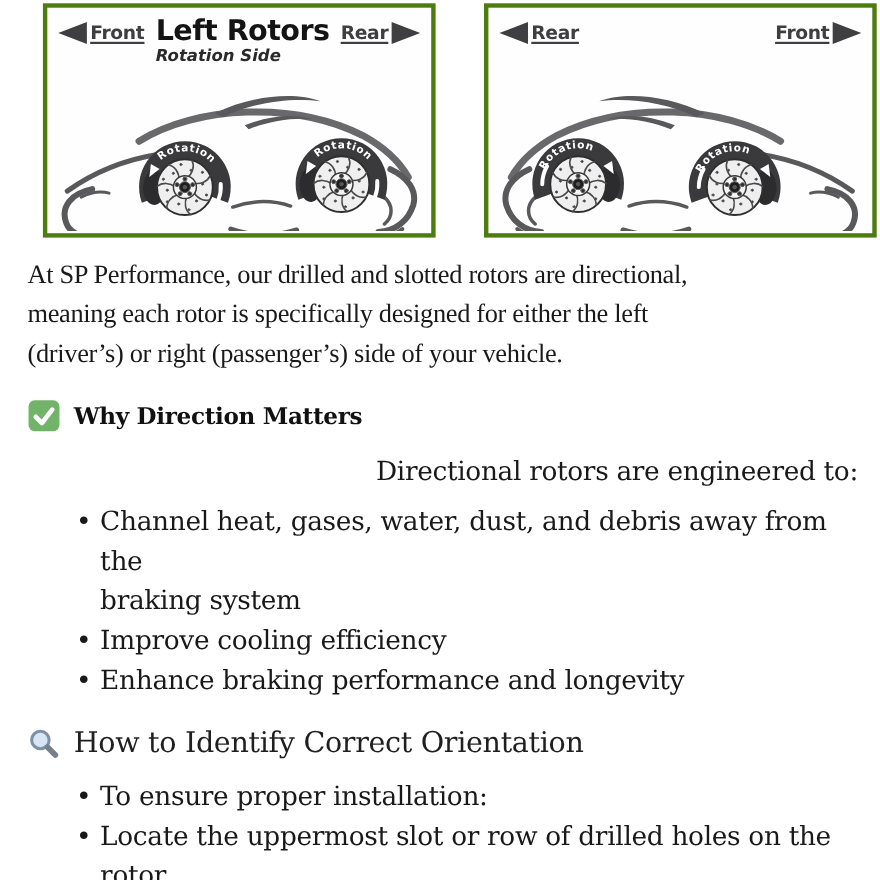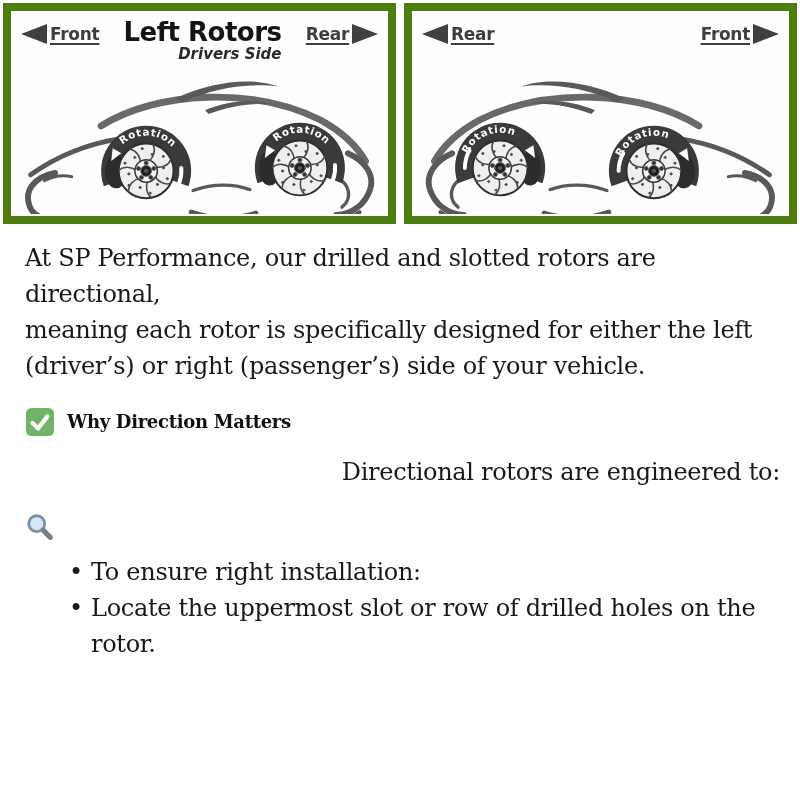--- a/index.html
+++ b/index.html
@@ -1,39 +1,39 @@
 <!DOCTYPE html>
 <html><head>
 <meta charset="utf-8">
 <style>
   html,body{margin:0;padding:0;}
   body{width:800px;height:800px;background:#ffffff;overflow:hidden;}
 
   
   .diagram-row{display:flex;gap:8px;padding:3px 3px 0 3px;}
-  .panel{flex:1;border:8px solid #4d7c0f;background:#fefefe;height:205px;position:relative;overflow:hidden;}
+  .panel{flex:1;border:4px solid #4d7c0f;background:#fefefe;height:205px;position:relative;overflow:hidden;margin-left:36px;}
   .panel-header{display:flex;justify-content:space-between;align-items:flex-start;padding:5px 10px 0 10px;}
   .dir{display:flex;align-items:center;gap:3px;margin-top:8px;}
   .dir-label{font-family:"DejaVu Sans",sans-serif;font-weight:bold;font-size:17px;color:#3e3e40;
              text-decoration:underline;text-decoration-thickness:2px;text-underline-offset:3px;letter-spacing:-0.3px;}
   .tri{width:0;height:0;border-top:10px solid transparent;border-bottom:10px solid transparent;}
   .tri-left{border-right:26px solid #3f3f41;}
   .tri-right{border-left:26px solid #3f3f41;}
-  .title-box{text-align:right;margin-top:2px;}
+  .title-box{text-align:left;margin-top:2px;}
   .panel-title{font-family:"DejaVu Sans",sans-serif;font-weight:bold;font-size:26px;color:#141414;letter-spacing:-0.5px;line-height:28px;}
   .panel-sub{font-family:"DejaVu Sans",sans-serif;font-weight:bold;font-style:italic;font-size:15px;color:#2a2a2a;line-height:17px;}
   .car-svg{position:absolute;left:0;right:0;bottom:2px;width:100%;height:152px;display:block;}
   .rot-text{font-family:"DejaVu Sans",sans-serif;font-weight:bold;font-size:10.5px;fill:#ffffff;letter-spacing:0.8px;}
 
   
   .content{padding:0 20px 0 25px;font-family:"DejaVu Serif","Liberation Serif",serif;
            font-size:24px;letter-spacing:-0.3px;color:#191919;line-height:36px;}
-  .intro{margin:16px 0 0 0;white-space:pre-line;}
+  .intro{margin:16px 0 0 0;white-space:pre-line;font-family:Liberation Serif, serif;}
   .sec-head{display:flex;align-items:center;gap:12px;margin-top:20px;}
-  .sec-title-bold{font-weight:bold;font-size:18px;color:#111111;}
+  .sec-title-bold{font-weight:bold;font-size:21px;color:#111111;}
   .sec-title-normal{font-weight:normal;font-size:26px;color:#1f1f1f;}
   .emoji{flex:0 0 auto;display:block;}
   .lead{margin:14px 0 0 0;text-align:right;}
   ul{margin:10px 0 0 0;padding:0 0 0 44px;list-style:none;}
   li{position:relative;padding-left:22px;white-space:pre-line;}
   li::before{content:"\2022";position:absolute;left:0;top:0;}
   .list-2{margin-top:12px;}
   .sec-head-2{margin-top:22px;}
 </style>
 </head>
@@ -42,21 +42,21 @@
 <div class="diagram-row">
 
   <div class="panel">
     <div class="panel-header">
       <div class="dir">
         <span class="tri tri-left"></span>
         <span class="dir-label">Front</span>
       </div>
       <div class="title-box">
         <div class="panel-title">Left Rotors</div>
-        <div class="panel-sub">Drivers Side</div>
+        <div class="panel-sub">Rotation Side</div>
       </div>
       <div class="dir">
         <span class="dir-label">Rear</span>
         <span class="tri tri-right"></span>
       </div>
     </div>
 
     <svg class="car-svg" viewBox="0 0 385 152" preserveAspectRatio="xMidYMax meet">
       <defs>
         <g id="rotor">
@@ -171,27 +171,34 @@
   <div class="sec-head">
     <svg class="emoji" width="30" height="30" viewBox="0 0 32 32">
       <rect x="1" y="1" width="30" height="30" rx="6" fill="#71b469"></rect>
       <path d="M8,17 L14,23 L24,10" stroke="#ffffff" stroke-width="4.5" fill="none" stroke-linecap="round" stroke-linejoin="round"></path>
     </svg>
     <span class="sec-title-bold">Why Direction Matters</span>
   </div>
 
   <p class="lead">Directional rotors are engineered to:</p>
 
+  <ul>
+    <li>Channel heat, gases, water, dust, and debris away from the
+braking system</li>
+    <li>Improve cooling efficiency</li>
+    <li>Enhance braking performance and longevity</li>
+  </ul>
 
   <div class="sec-head sec-head-2">
     <svg class="emoji" width="30" height="30" viewBox="0 0 32 32">
       <circle cx="12.5" cy="12.5" r="8.5" fill="#d6e6f4" stroke="#7d93a5" stroke-width="3"></circle>
       <line x1="19.5" y1="19.5" x2="27" y2="27" stroke="#75808c" stroke-width="5.5" stroke-linecap="round"></line>
     </svg>
+    <span class="sec-title-normal">How to Identify Correct Orientation</span>
   </div>
 
   <ul class="list-2">
-    <li>To ensure right installation:</li>
+    <li>To ensure proper installation:</li>
     <li>Locate the uppermost slot or row of drilled holes on the rotor.</li>
 
   </ul>
 
 </div>
 
 </body></html>

